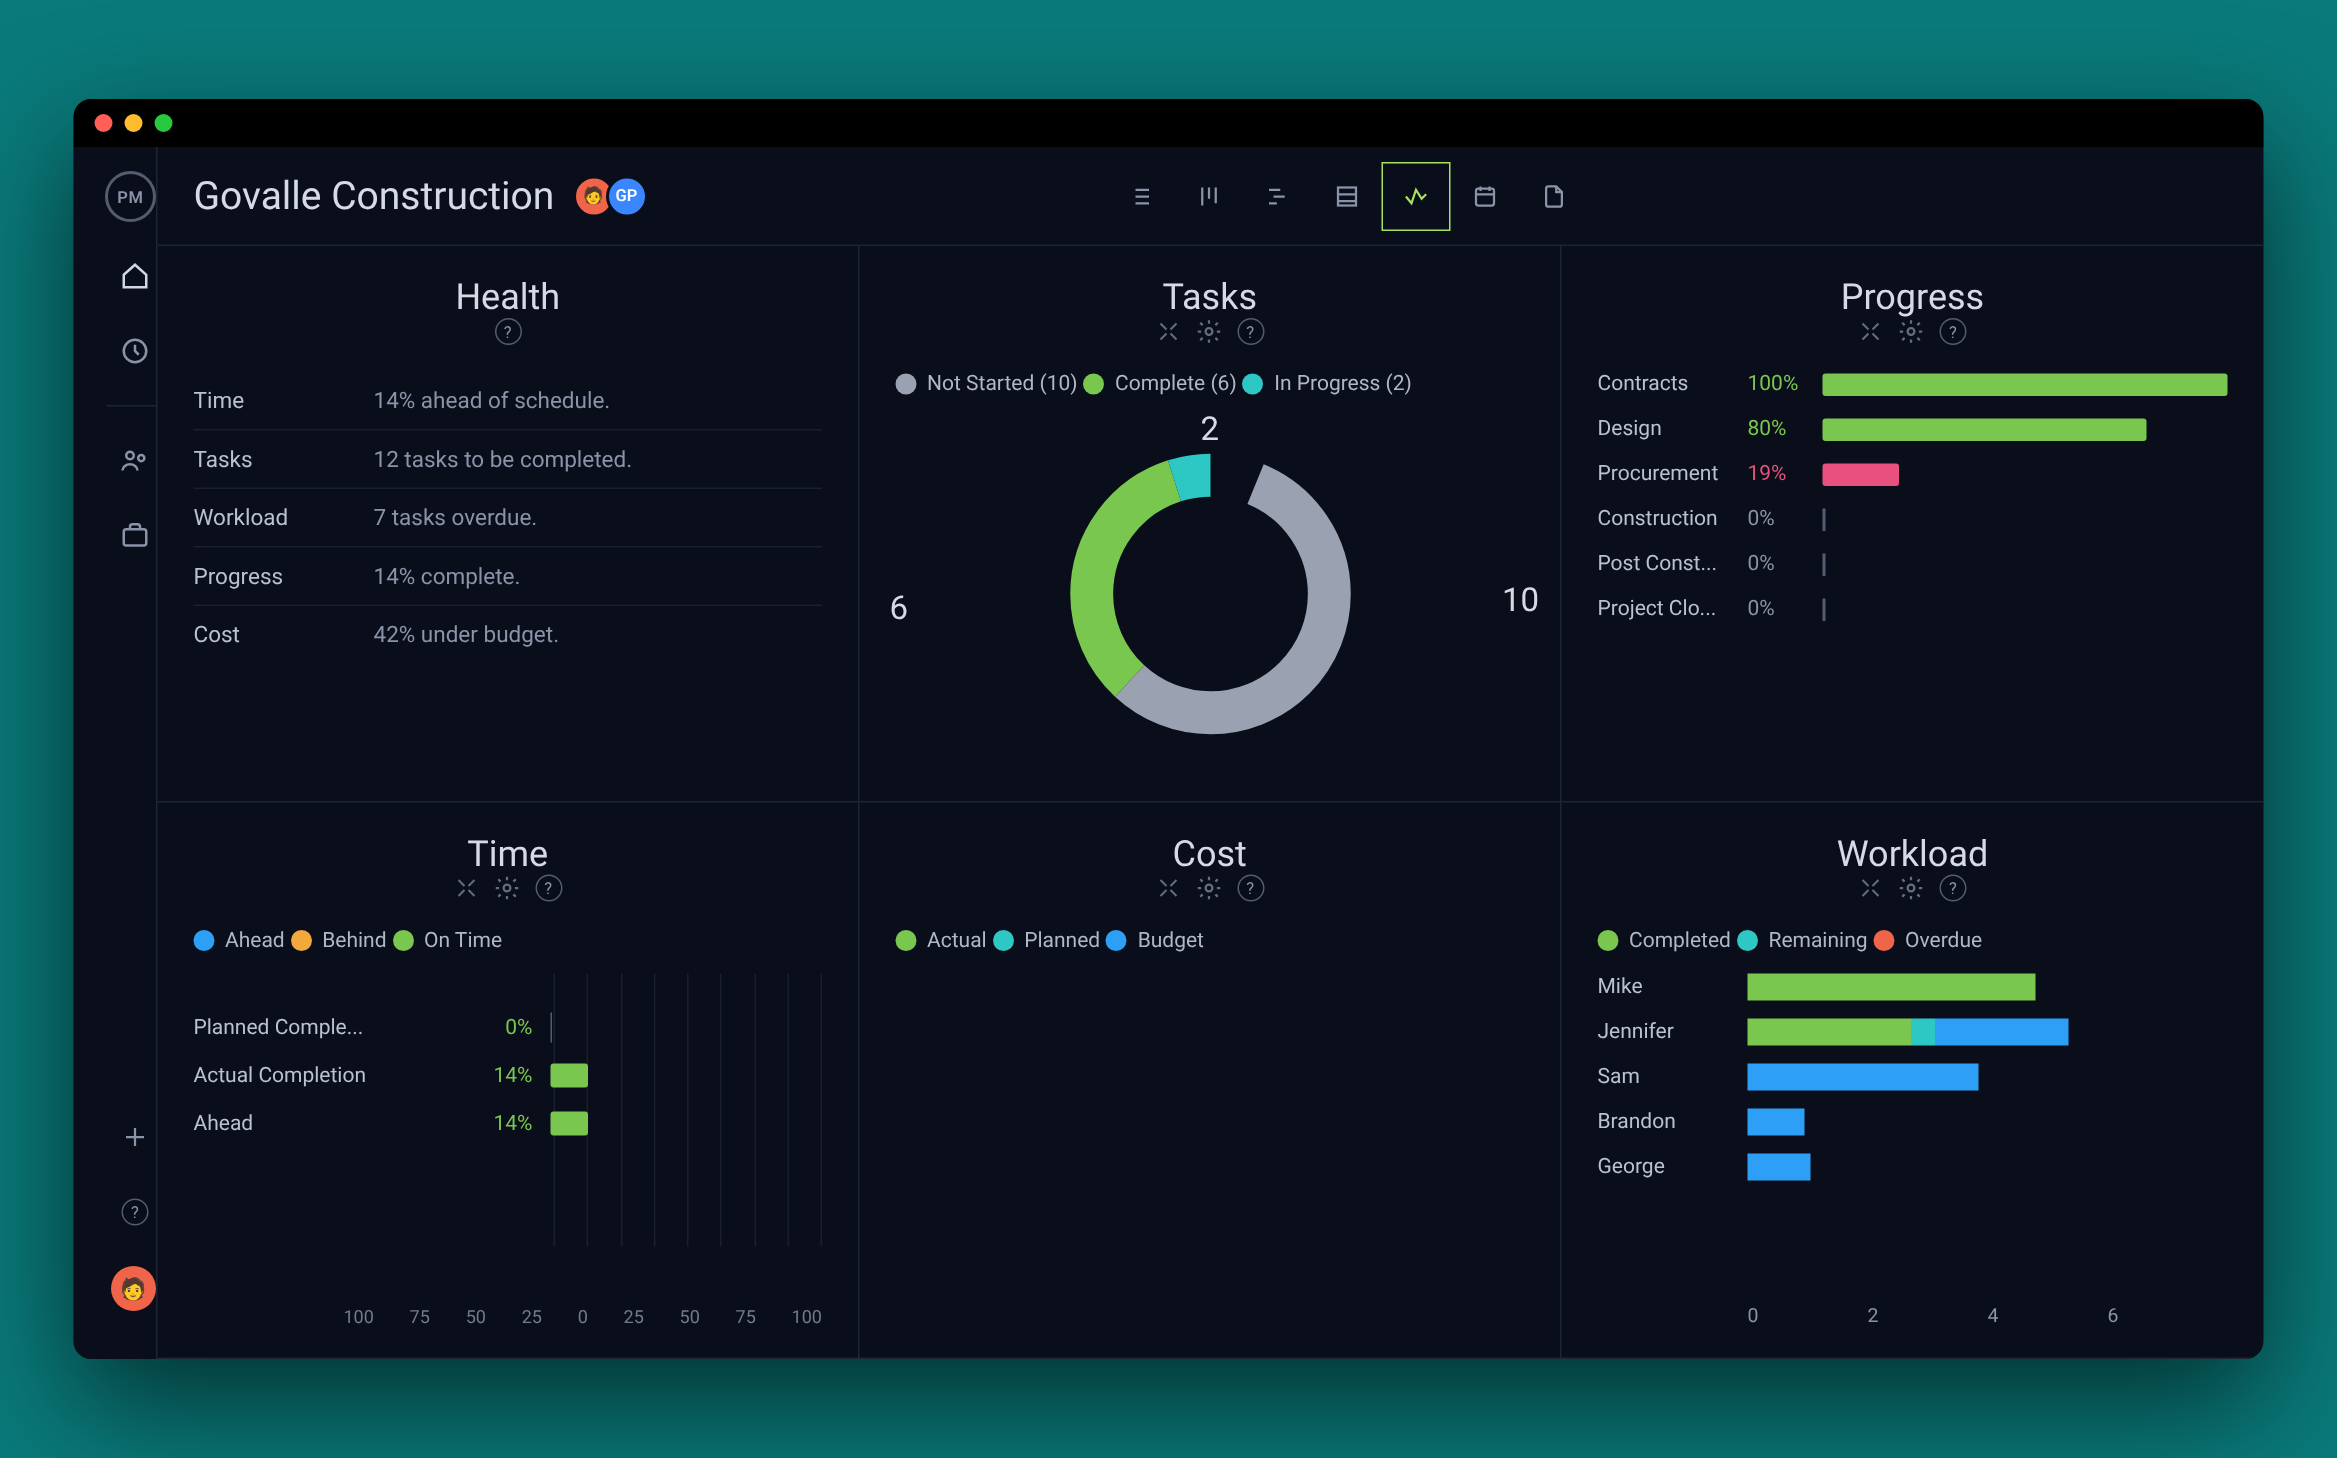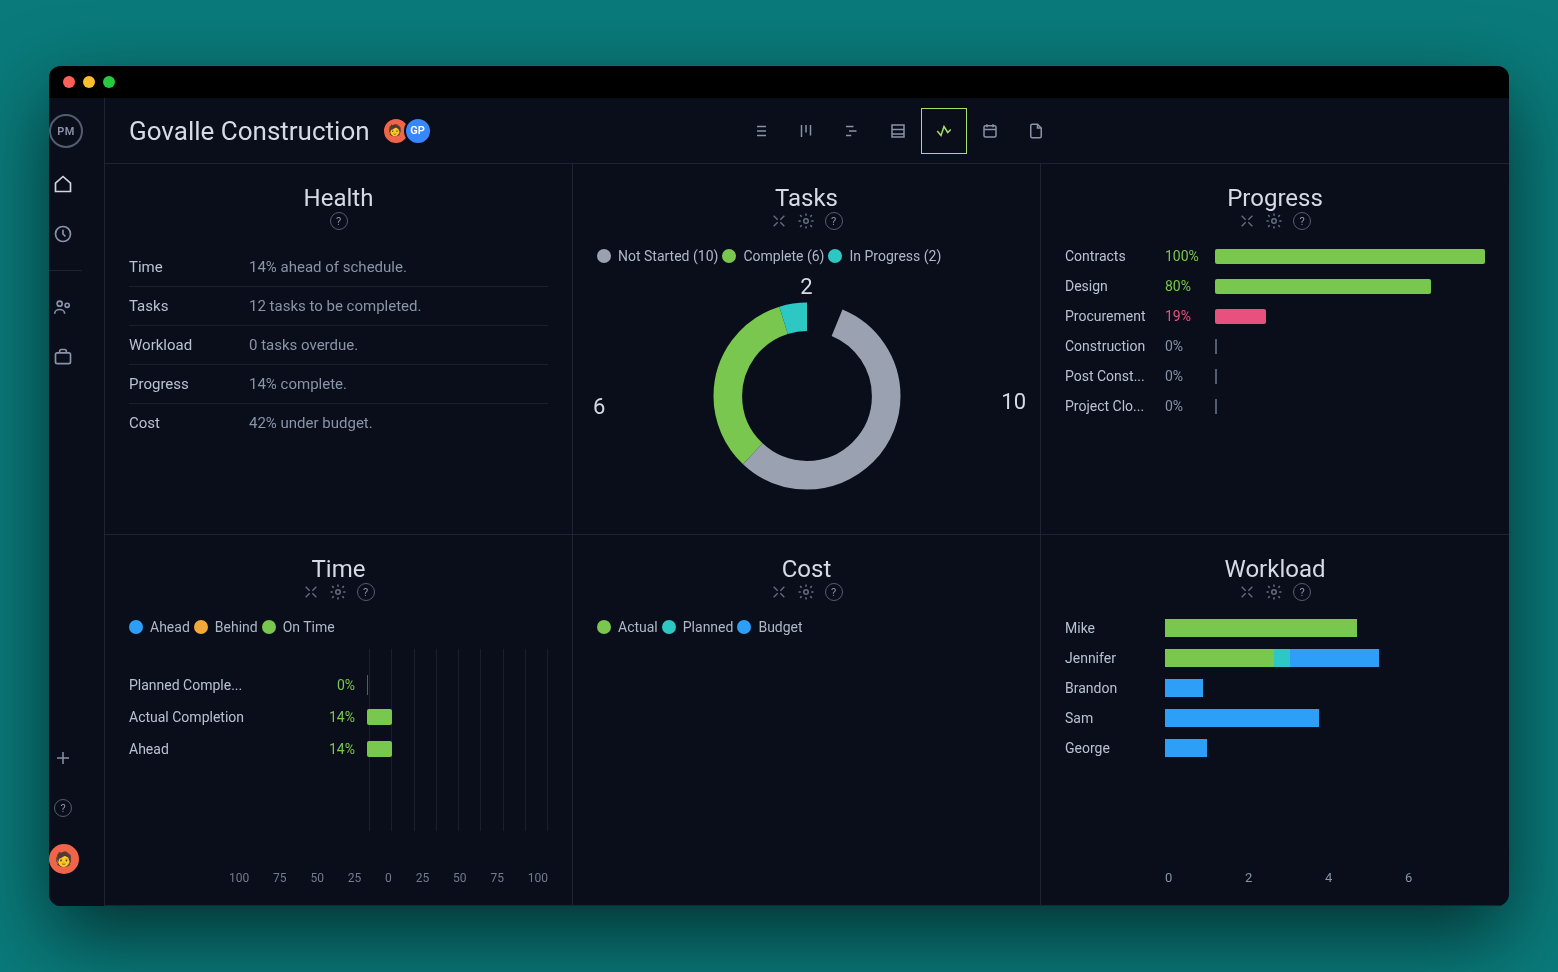--- a/index.html
+++ b/index.html
@@ -34,21 +34,21 @@
   .dot.red { background: #ff5f56; }
   .dot.yellow { background: #ffbd2e; }
   .dot.green { background: #27c93f; }
   .app-body { flex: 1; display: flex; overflow: hidden; }
   .sidebar {
     width: 56px;
     background: #0a0e1a;
     border-right: 1px solid #1f2433;
     display: flex;
     flex-direction: column;
-    align-items: flex-start;
+    align-items: flex-end;
     padding-top: 16px;
     gap: 22px;
   }
   .sidebar .spacer { flex: 1; }
   .sidebar .icon-btn {
     width: 28px; height: 28px;
     display: flex; align-items: center; justify-content: center;
     color: #8a93a8; cursor: pointer;
     border-radius: 6px;
   }
@@ -270,21 +270,21 @@
               <div class="health-row">
                 <div class="health-label">Time</div>
                 <div class="health-value">14% ahead of schedule.</div>
               </div>
               <div class="health-row">
                 <div class="health-label">Tasks</div>
                 <div class="health-value">12 tasks to be completed.</div>
               </div>
               <div class="health-row">
                 <div class="health-label">Workload</div>
-                <div class="health-value">0 tasks overdue.</div>
+                <div class="health-value">7 tasks overdue.</div>
               </div>
               <div class="health-row">
                 <div class="health-label">Progress</div>
                 <div class="health-value">14% complete.</div>
               </div>
               <div class="health-row">
                 <div class="health-label">Cost</div>
                 <div class="health-value">42% under budget.</div>
               </div>
             </div>
@@ -504,45 +504,59 @@
               <svg width="16" height="16" viewBox="0 0 24 24" fill="none" stroke="currentColor" stroke-width="2">
                   <path d="M4 4l6 6M20 4l-6 6M4 20l6-6M20 20l-6-6"></path>
                 </svg>
               <svg width="18" height="18" viewBox="0 0 24 24" fill="none" stroke="currentColor" stroke-width="2">
                   <circle cx="12" cy="12" r="3"></circle>
                   <path d="M12 2v3M12 19v3M4.2 4.2l2.1 2.1M17.7 17.7l2.1 2.1M2 12h3M19 12h3M4.2 19.8l2.1-2.1M17.7 6.3l2.1-2.1"></path>
                 </svg>
               <span class="help-ic">?</span>
             </div>
           </div>
+          <div class="legend" id="wl-legend">
+              <div class="legend-item">
+                <span class="legend-dot" style="background:#7ac74f"></span>
+                <span>Completed</span>
+              </div>
+              <div class="legend-item">
+                <span class="legend-dot" style="background:#2dc7c4"></span>
+                <span>Remaining</span>
+              </div>
+              <div class="legend-item">
+                <span class="legend-dot" style="background:#f06449"></span>
+                <span>Overdue</span>
+              </div>
+            </div>
           <div id="wl-rows">
               <div class="wl-row">
                 <div class="wl-name">Mike</div>
                 <div class="wl-track">
                   <div class="wl-seg" style="width:60%;background:#7ac74f"></div>
                 </div>
               </div>
               <div class="wl-row">
                 <div class="wl-name">Jennifer</div>
                 <div class="wl-track">
                   <div class="wl-seg" style="width:34%;background:#7ac74f"></div>
                   <div class="wl-seg" style="width:5%;background:#2dc7c4"></div>
                   <div class="wl-seg" style="width:28%;background:#2e9ff7"></div>
                 </div>
               </div>
               <div class="wl-row">
+                <div class="wl-name">Sam</div>
+                <div class="wl-track">
+                  <div class="wl-seg" style="width:48%;background:#2e9ff7"></div>
+                </div>
+              </div>
+              <div class="wl-row">
                 <div class="wl-name">Brandon</div>
                 <div class="wl-track">
                   <div class="wl-seg" style="width:12%;background:#2e9ff7"></div>
-                </div>
-              </div>
-              <div class="wl-row">
-                <div class="wl-name">Sam</div>
-                <div class="wl-track">
-                  <div class="wl-seg" style="width:48%;background:#2e9ff7"></div>
                 </div>
               </div>
               <div class="wl-row">
                 <div class="wl-name">George</div>
                 <div class="wl-track">
                   <div class="wl-seg" style="width:13%;background:#2e9ff7"></div>
                 </div>
               </div>
             </div>
           <div class="wl-axis" id="wl-axis">

